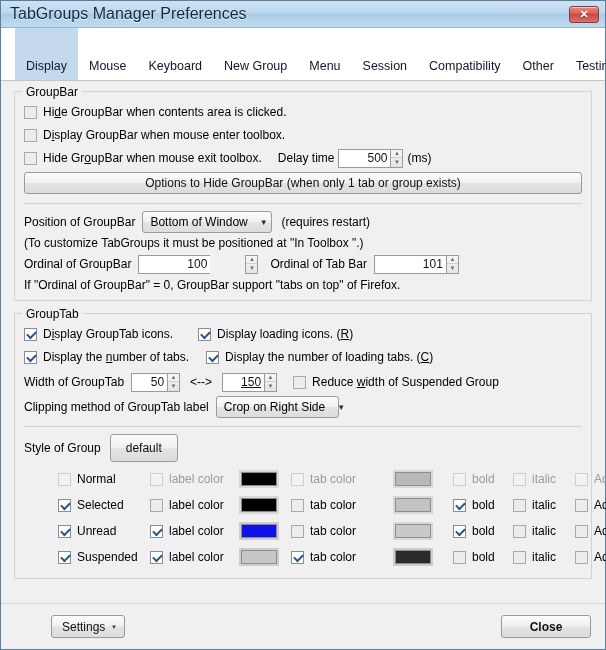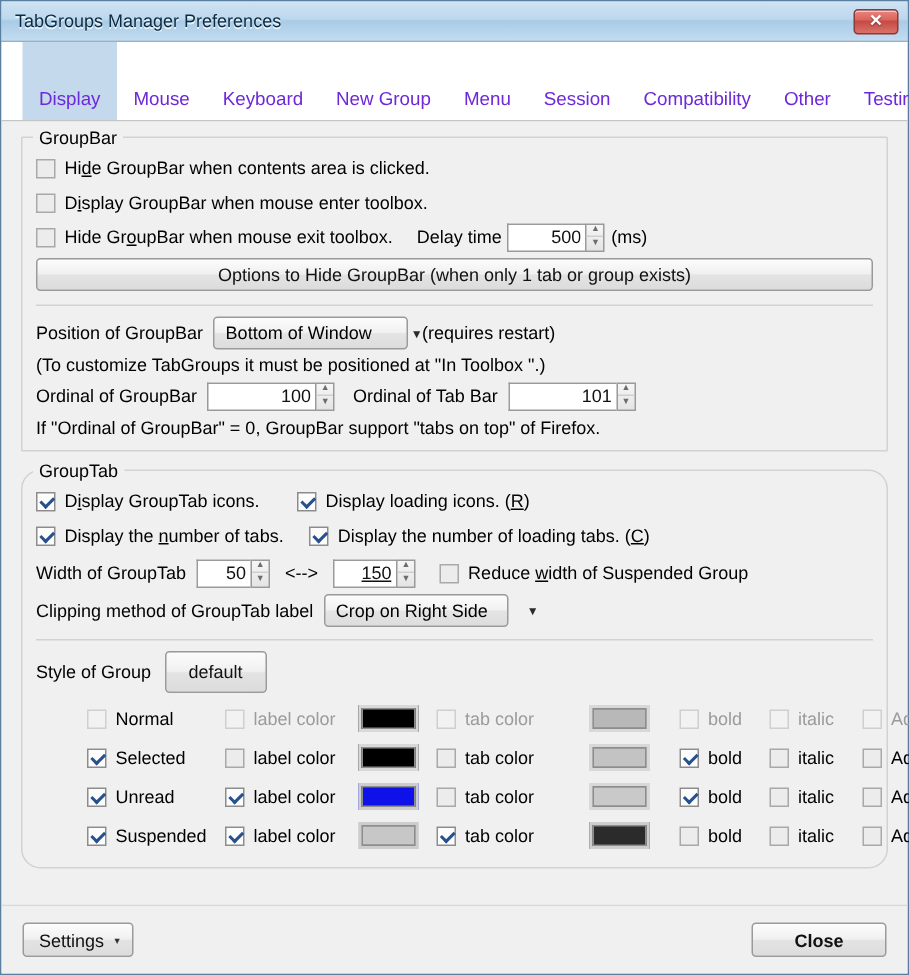--- a/index.html
+++ b/index.html
@@ -22,21 +22,21 @@
   }
   .titlebar {
     height:27px; flex:0 0 27px;
     background:linear-gradient(to bottom,#cfe2f2 0%,#bcd8ee 45%,#aacbe6 50%,#c2dcf0 100%);
     border-bottom:1px solid #8fb3cf;
     display:flex; align-items:center;
     padding:0 3px 0 9px;
     position:relative;
   }
   .title-text {
-    font-size:12px; color:#0b2a40;
+    font-size:16px; color:#0b2a40;
     text-shadow:0 1px 0 rgba(255,255,255,.75);
     flex:1 1 auto; white-space:nowrap; overflow:hidden;
   }
   .close-btn {
     width:30px; height:17px;
     margin-right:3px;
     border:1px solid #8a3a36;
     border-radius:3px;
     background:linear-gradient(to bottom,#e8867e 0%,#d9645c 42%,#c44a43 47%,#d9716a 100%);
     box-shadow:inset 0 1px 0 rgba(255,255,255,.55);
@@ -54,21 +54,21 @@
     background:#ffffff;
     border-bottom:1px solid #c4c4c4;
     display:flex; align-items:flex-end;
     padding-left:14px;
     position:relative;
   }
   .tab {
     padding:0 11px 8px 11px;
     font-size:12.5px;
     line-height:1;
-    color:#6d28d9;
+    color:#0f172a;
     cursor:pointer;
     align-self:flex-end;
     white-space:nowrap;
   }
   .tab.sel {
     background:#c5d9ec;
     align-self:stretch;
     display:flex; align-items:flex-end;
     padding-bottom:8px;
   }
@@ -174,21 +174,20 @@
   .select {
     border:1px solid #9a9a9a;
     border-radius:3px;
     background:linear-gradient(to bottom,#fcfcfc 0%,#f1f1f1 48%,#e4e4e4 52%,#dddddd 100%);
     height:22px;
     display:inline-flex; align-items:center;
     padding:0 6px 0 7px;
     font-size:12px;
     cursor:pointer;
     white-space:nowrap;
-    gap:14px;
   }
   .select .caret {
     margin-left:auto; padding-left:12px;
     font-size:8px; color:#2a2a2a;
   }
 
   
   .sgrid { margin-top:4px; }
   .sgrow {
     display:flex; align-items:center;
@@ -217,21 +216,21 @@
 
   
   .footer {
     flex:0 0 46px; height:46px;
     border-top:1px solid #d8d8d8;
     background:#f0f0f0;
     display:flex; align-items:center;
     padding:0 14px;
   }
   .footer .sp { flex:1 1 auto; }
-  .btn.settings { padding:0 8px 0 10px; }
+  .btn.settings { padding:0 8px 0 10px;margin-left:36px; }
   .btn.settings .tri { margin-left:7px; font-size:7px; color:#333; }
   .btn.close-wide { width:90px;font-weight:bold; }
 
   .note { font-size:12px; margin:2px 0 3px 0; }
 </style>
 </head>
 <body>
 
 <div class="window">
 
@@ -303,41 +302,41 @@
           <span>Bottom of Window</span>
           <span class="caret">▼</span>
         </span>
         <span class="lbl" style="margin-left:9px;">(requires restart)</span>
       </div>
 
       <div class="note">(To customize TabGroups it must be positioned at "In Toolbox ".)</div>
 
       <div class="row">
         <span class="lbl">Ordinal of GroupBar</span>
-        <span class="spin" style="margin-left:7px;">
+        <span class="spin" style="margin-left:7px;gap:35px;">
           <input type="text" style="width: 72px;" value="100">
           <span class="arrows">
             <span>▲</span>
             <span>▼</span>
           </span>
         </span>
         <span class="lbl" style="margin-left:8px;">Ordinal of Tab Bar</span>
         <span class="spin" style="margin-left:7px;">
           <input type="text" style="width: 72px;" value="101">
           <span class="arrows">
             <span>▲</span>
             <span>▼</span>
           </span>
         </span>
       </div>
 
       <div class="note" style="margin-bottom:0;">If "Ordinal of GroupBar" = 0, GroupBar support "tabs on top" of Firefox.</div>
     </div>
 
-    <div class="groupbox" style="margin-top:12px;border-radius:13px;">
+    <div class="groupbox" style="margin-top:12px;">
       <div class="legend">GroupTab</div>
 
       <div class="row tight">
         <label class="cblabel">
           <span class="cb on"></span>
           <span class="lbl">D<u>i</u>splay GroupTab icons.</span>
         </label>
         <label class="cblabel" style="margin-left:25px;">
           <span class="cb on"></span>
           <span class="lbl">Display loading icons. (<u>R</u>)</span>

